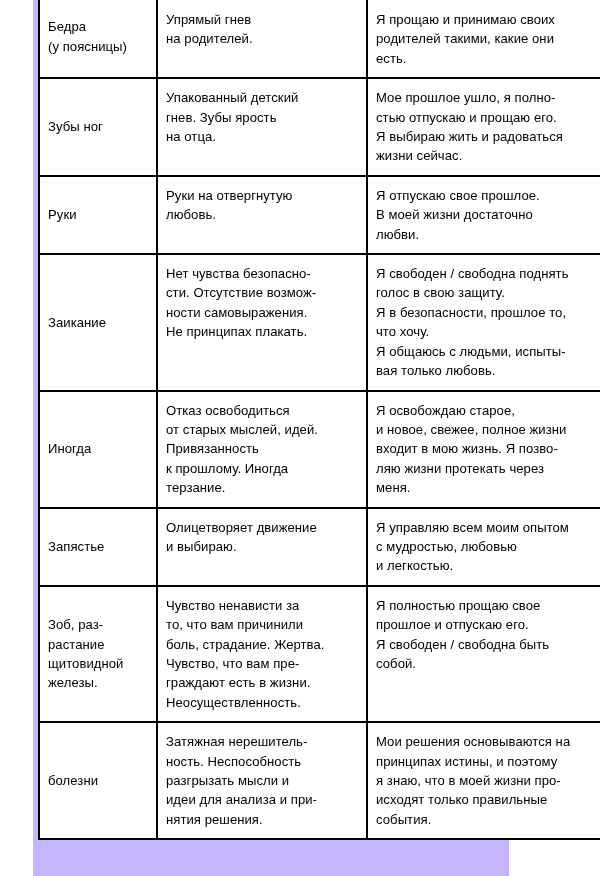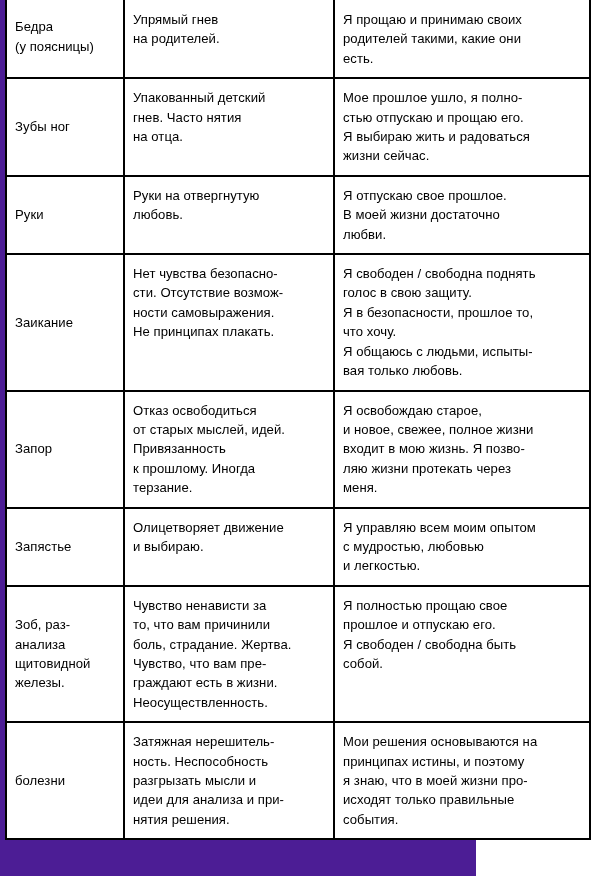--- a/index.html
+++ b/index.html
@@ -13,21 +13,22 @@
     overflow: hidden;
     font-family: "Liberation Sans", sans-serif;
     color: #000000;
     -webkit-font-smoothing: antialiased;
   }
 
   .page {
     position: relative;
     width: 476px;
     height: 876px;
-    background: #4c1d95;
+    background: #c4b5fd;
+    margin-left: 33px;
   }
 
   
   .table-wrap {
     position: absolute;
     left: 5px;
     top: -6px;
     width: 584px;
   }
 
@@ -115,21 +116,21 @@
 есть.</span>
           </td>
         </tr>
 
         <tr>
           <td class="label-cell">
             <span class="cell-text">Зубы ног</span>
           </td>
           <td class="cause-cell">
             <span class="cell-text">Упакованный детский
-гнев. Часто нятия
+гнев. Зубы ярость
 на отца.</span>
           </td>
           <td class="affirm-cell">
             <span class="cell-text">Мое прошлое ушло, я полно-
 стью отпускаю и прощаю его.
 Я выбираю жить и радоваться
 жизни сейчас.</span>
           </td>
         </tr>
 
@@ -164,21 +165,21 @@
 голос в свою защиту.
 Я в безопасности, прошлое то,
 что хочу.
 Я общаюсь с людьми, испыты-
 вая только любовь.</span>
           </td>
         </tr>
 
         <tr>
           <td class="label-cell">
-            <span class="cell-text">Запор</span>
+            <span class="cell-text">Иногда</span>
           </td>
           <td class="cause-cell">
             <span class="cell-text">Отказ освободиться
 от старых мыслей, идей.
 Привязанность
 к прошлому. Иногда
 терзание.</span>
           </td>
           <td class="affirm-cell">
             <span class="cell-text">Я освобождаю старое,
@@ -200,21 +201,21 @@
           <td class="affirm-cell">
             <span class="cell-text">Я управляю всем моим опытом
 с мудростью, любовью
 и легкостью.</span>
           </td>
         </tr>
 
         <tr>
           <td class="label-cell">
             <span class="cell-text">Зоб, раз-
-анализа
+растание
 щитовидной
 железы.</span>
           </td>
           <td class="cause-cell">
             <span class="cell-text">Чувство ненависти за
 то, что вам причинили
 боль, страдание. Жертва.
 Чувство, что вам пре-
 граждают есть в жизни.
 Неосуществленность.</span>

